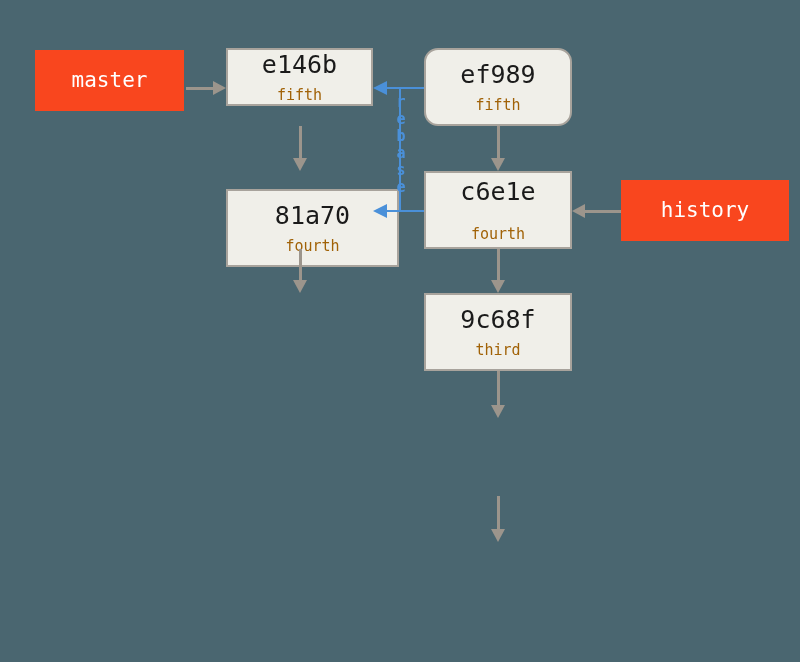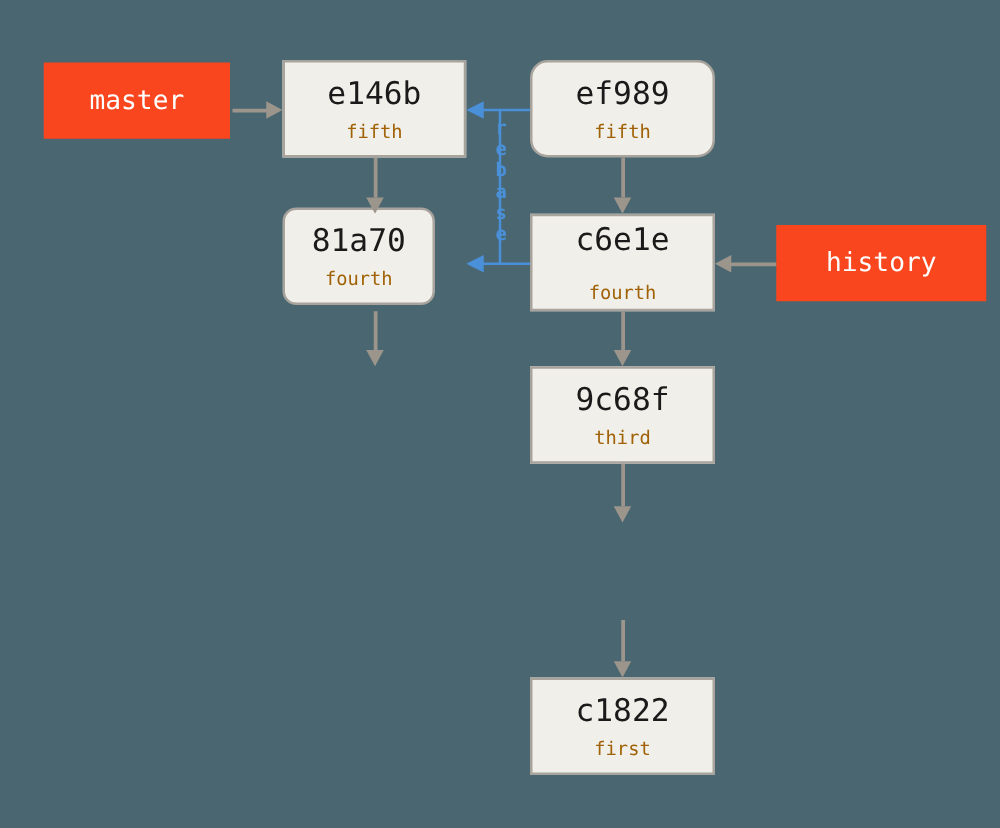--- a/index.html
+++ b/index.html
@@ -127,26 +127,26 @@
 <div id="canvas">
 
   <div class="ref" style="left:35px;top:50px;width:149px;height:61px;">
     <span class="reflabel">master</span>
   </div>
 
   <div class="ref" style="left:621px;top:180px;width:168px;height:61px;">
     <span class="reflabel">history</span>
   </div>
 
-  <div class="commit" style="left:226px;top:48px;width:147px;height:78px;">
+  <div class="commit" style="left:226px;top:48px;width:147px;height:58px;">
     <span class="sha">e146b</span>
     <span class="msg">fifth</span>
   </div>
 
-  <div class="commit" style="left:226px;top:166px;width:122px;height:78px;border-radius:11px;">
+  <div class="commit" style="left:226px;top:189px;width:173px;height:78px;">
     <span class="sha">81a70</span>
     <span class="msg">fourth</span>
   </div>
 
 
   <div class="commit" style="left:424px;top:48px;width:148px;height:78px;border-radius:14px;">
     <span class="sha">ef989</span>
     <span class="msg">fifth</span>
   </div>
 
@@ -154,24 +154,20 @@
     <span class="sha">c6e1e</span>
     <span class="msg">fourth</span>
   </div>
 
   <div class="commit" style="left:424px;top:293px;width:148px;height:78px;">
     <span class="sha">9c68f</span>
     <span class="msg">third</span>
   </div>
 
 
-  <div class="commit" style="left:424px;top:542px;width:148px;height:78px;">
-    <span class="sha">c1822</span>
-    <span class="msg">first</span>
-  </div>
 
   <div class="arrow-h" style="left:186px;top:73px;width:40px;height:30px;">
     <div class="shaft" style="left:0;right:12px;"></div>
     <div class="head-right"></div>
   </div>
 
   <div class="arrow-h" style="left:572px;top:196px;width:49px;height:30px;">
     <div class="shaft" style="left:12px;right:0;"></div>
     <div class="head-left"></div>
   </div>

